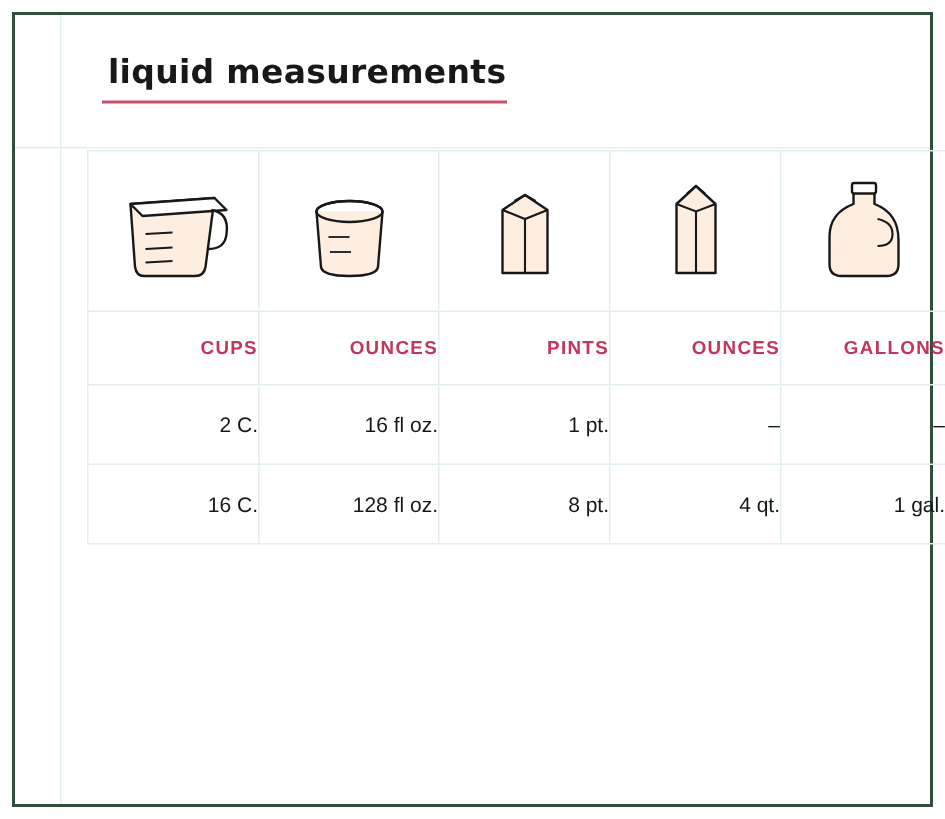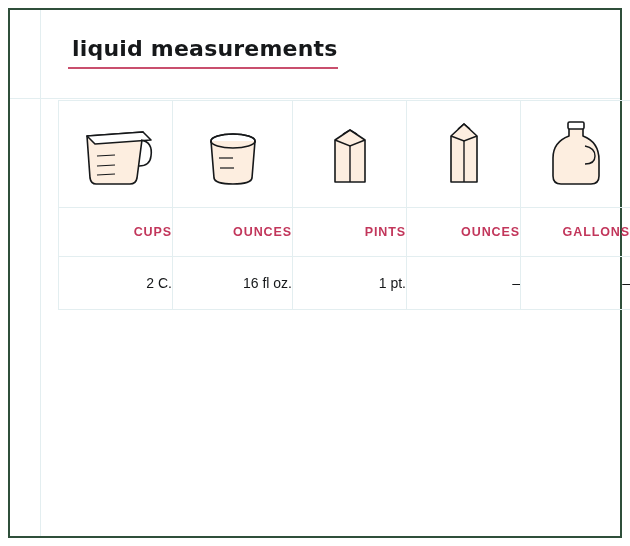--- a/index.html
+++ b/index.html
@@ -202,17 +202,24 @@
           <th>GALLONS</th>
         </tr>
 
         <tr class="data-row">
           <td>2 C.</td>
           <td>16 fl oz.</td>
           <td>1 pt.</td>
           <td>–</td>
           <td>–</td>
         </tr>
+        <tr class="data-row">
+          <td>16 C.</td>
+          <td>128 fl oz.</td>
+          <td>8 pt.</td>
+          <td>4 qt.</td>
+          <td>1 gal.</td>
+        </tr>
       </tbody>
         </table>
     </div>
   </div>
 </div>
 
 </body></html>

